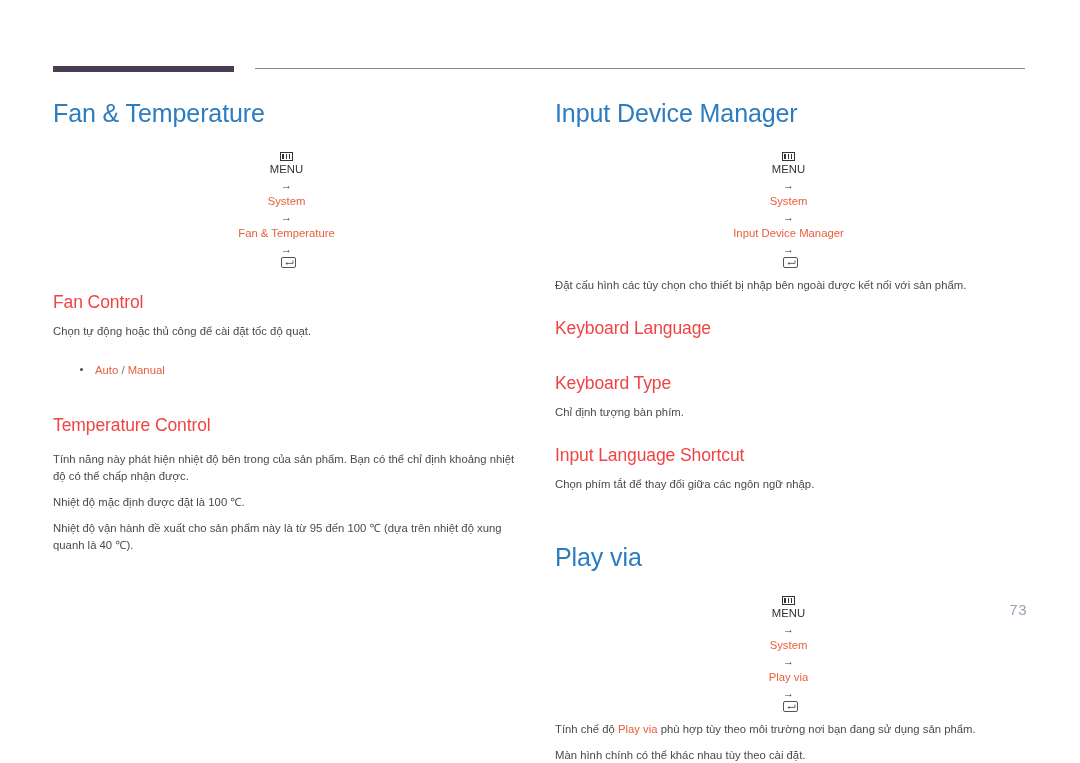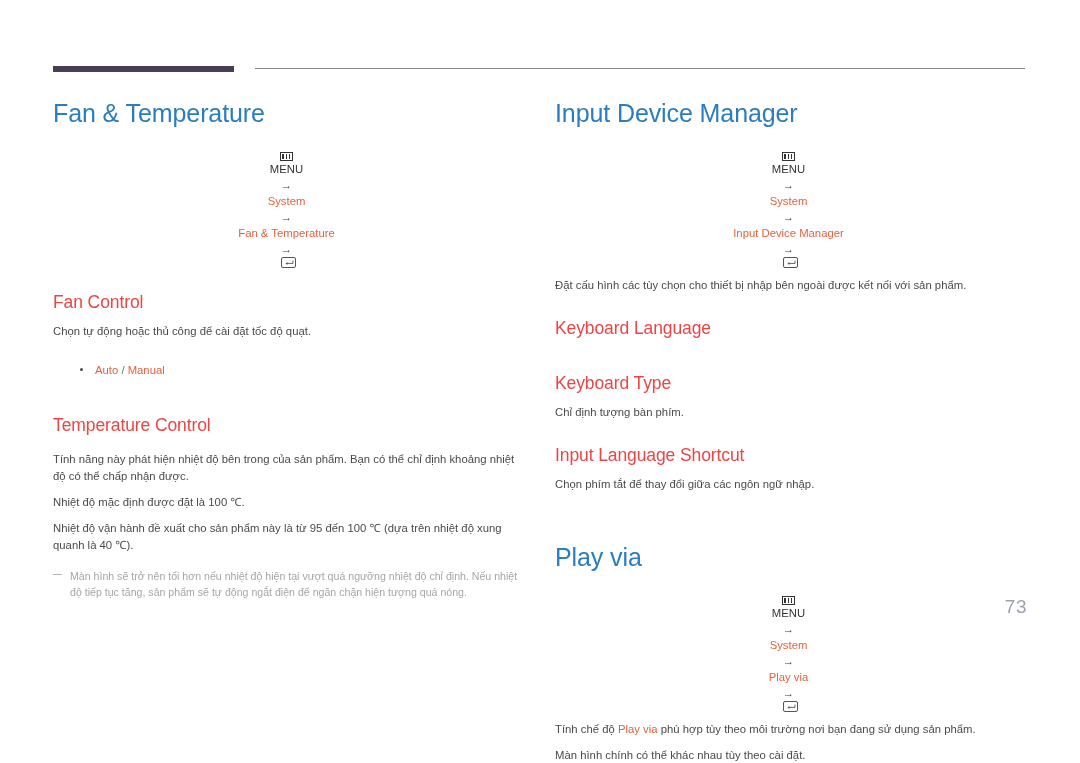--- a/index.html
+++ b/index.html
@@ -187,21 +187,21 @@
     width: 9px;
     height: 1.4px;
     background: #b4b4b4;
   }
 
   
   .page-number {
     position: absolute;
     right: 53px;
     bottom: 45px;
-    font-size: 19px;
+    font-size: 15px;
     color: #9ba0b4;
     letter-spacing: 0.5px;
   }
 </style>
 </head>
 <body>
 
 <div class="page">
 
   <div class="header-rules">
@@ -252,21 +252,20 @@
     <div class="spacer-m"></div>
 
     <h2 class="sub-title">Temperature Control</h2>
     <div class="spacer-s"></div>
     <p class="body">Tính năng này phát hiện nhiệt độ bên trong của sản phẩm. Bạn có thể chỉ định khoảng nhiệt độ có thể chấp nhận được.</p>
     <div class="spacer-xs"></div>
     <p class="body">Nhiệt độ mặc định được đặt là 100 ℃.</p>
     <div class="spacer-xs"></div>
     <p class="body">Nhiệt độ vận hành đề xuất cho sản phẩm này là từ 95 đến 100 ℃ (dựa trên nhiệt độ xung quanh là 40 ℃).</p>
     <div class="spacer-s"></div>
-    <div class="note">Màn hình sẽ trở nên tối hơn nếu nhiệt độ hiện tại vượt quá ngưỡng nhiệt độ chỉ định. Nếu nhiệt độ tiếp tục tăng, sản phẩm sẽ tự động ngắt điện để ngăn chặn hiện tượng quá nóng.</div>
 
   </div>
 
   <div class="col col-right">
 
     <h1 class="section-title">Input Device Manager</h1>
 
     <div class="spacer-m"></div>
 
     <div class="menu-path">

